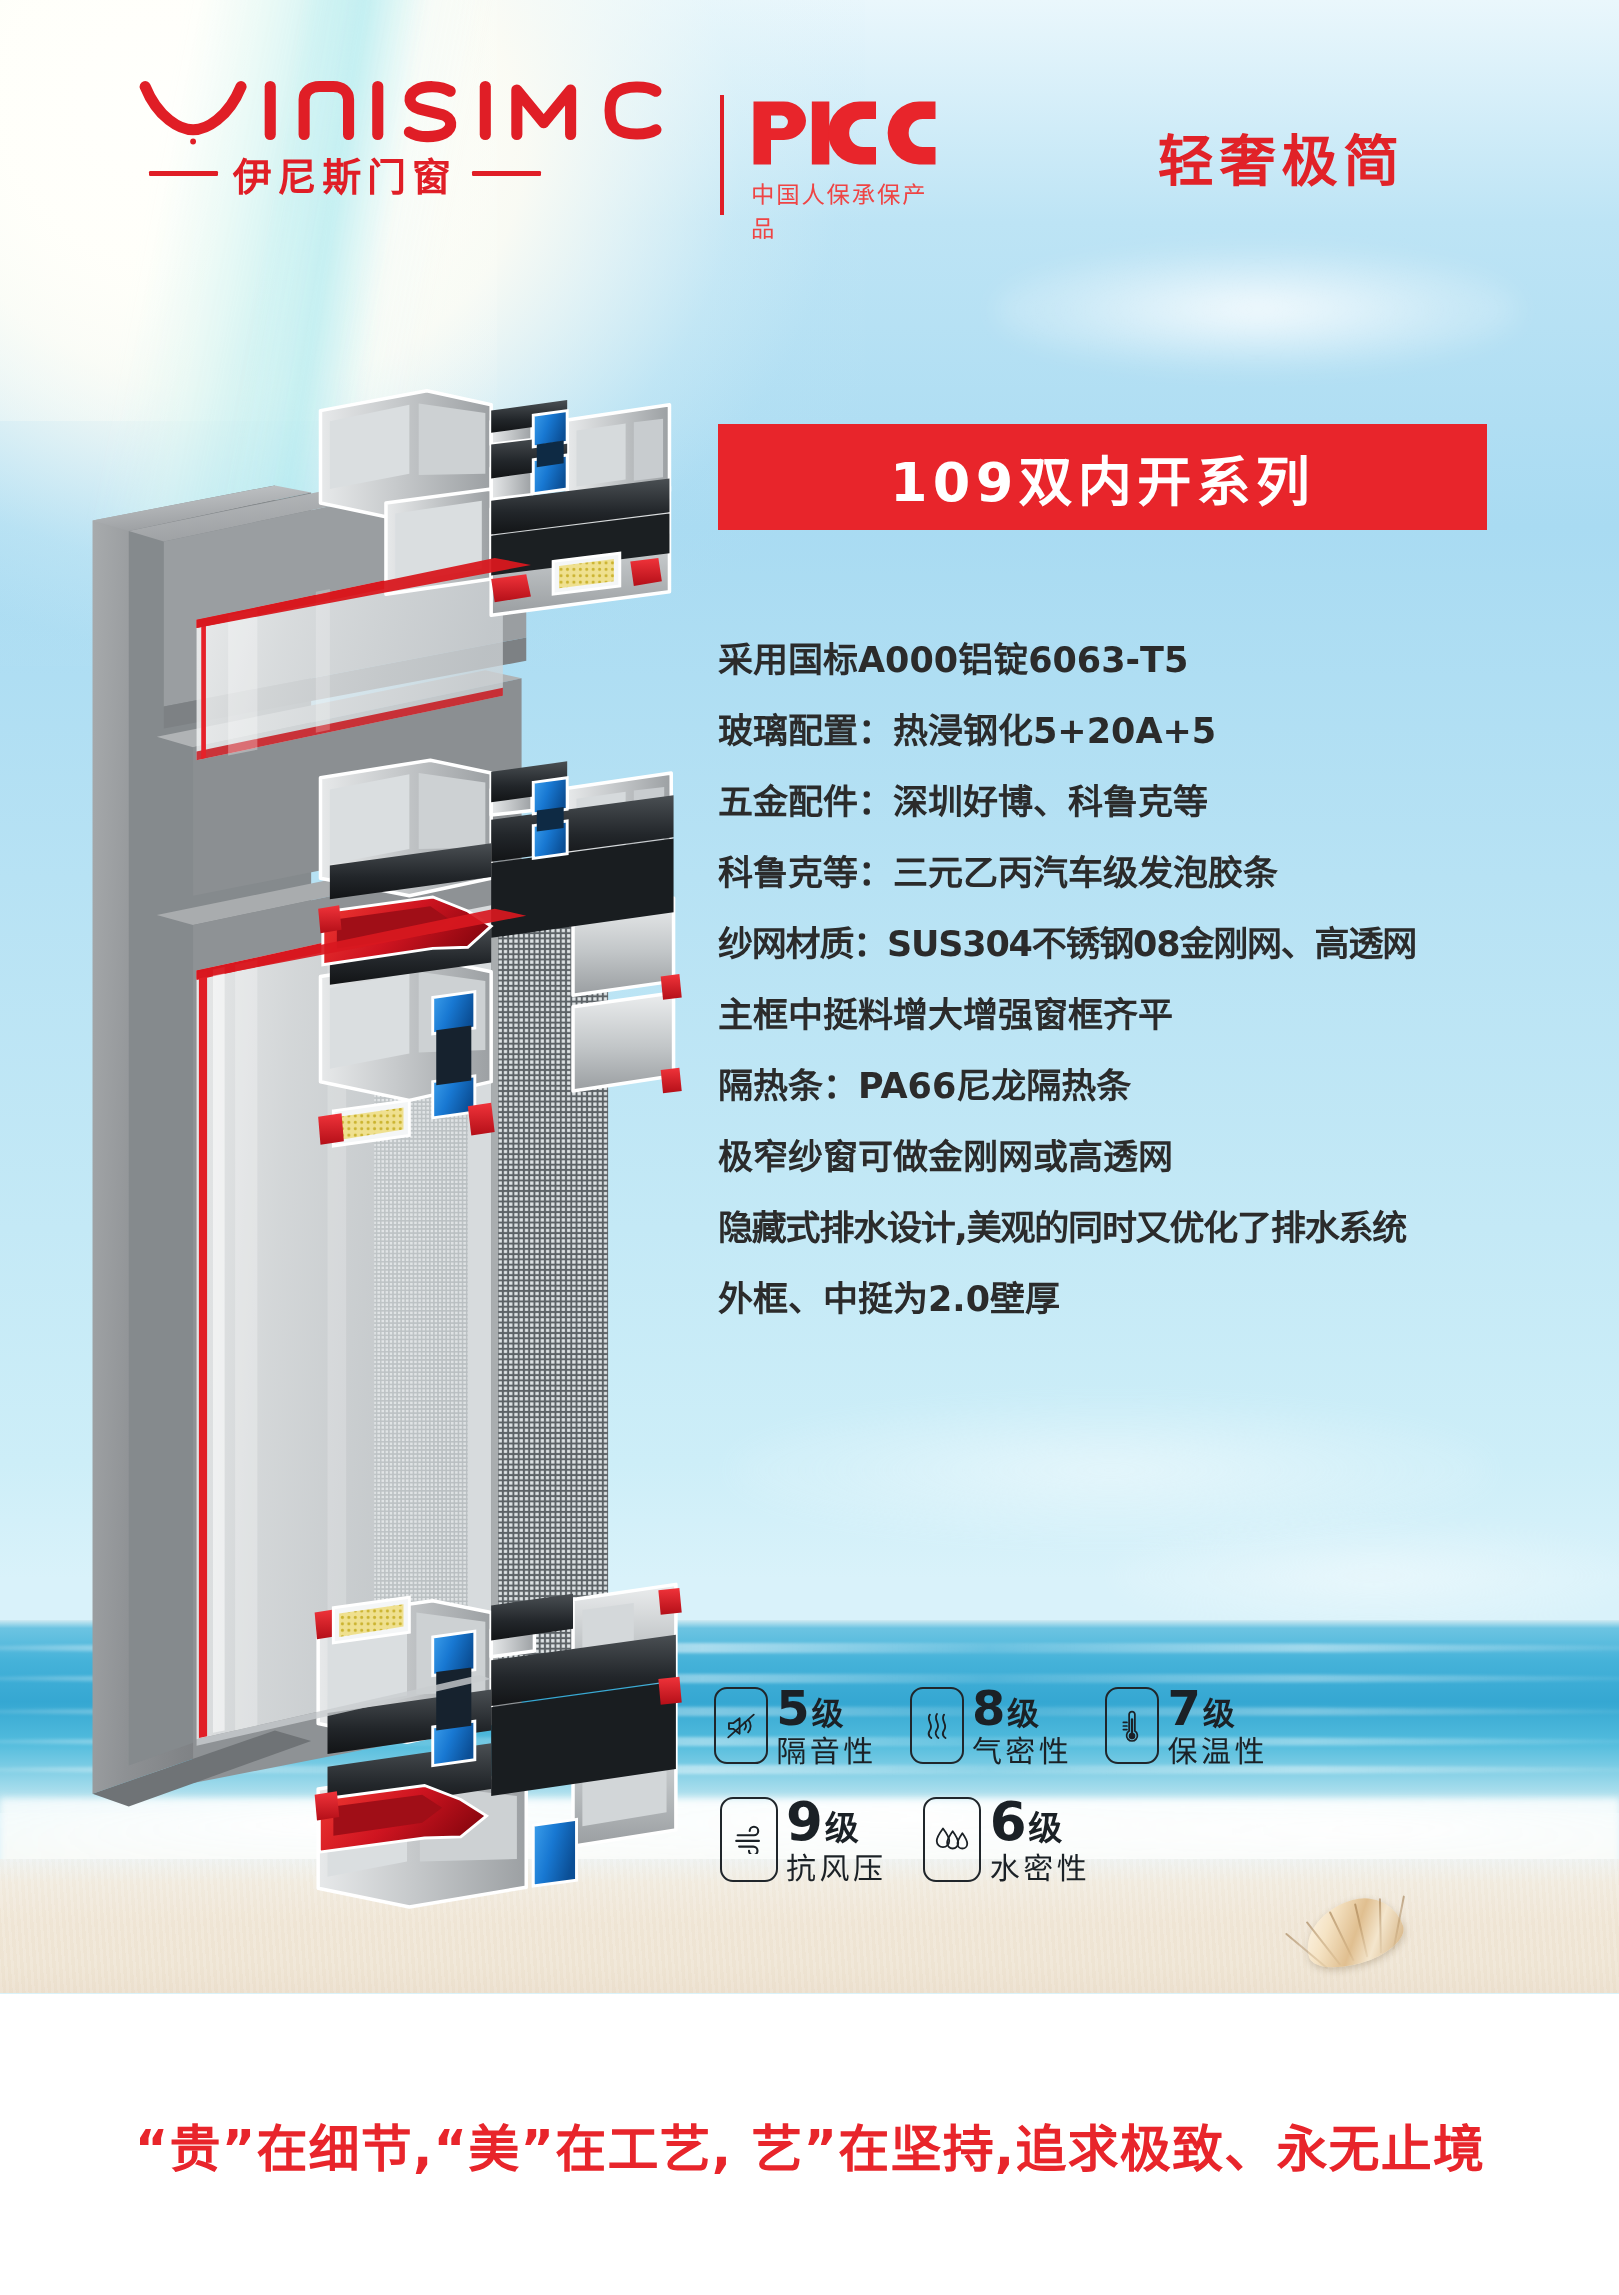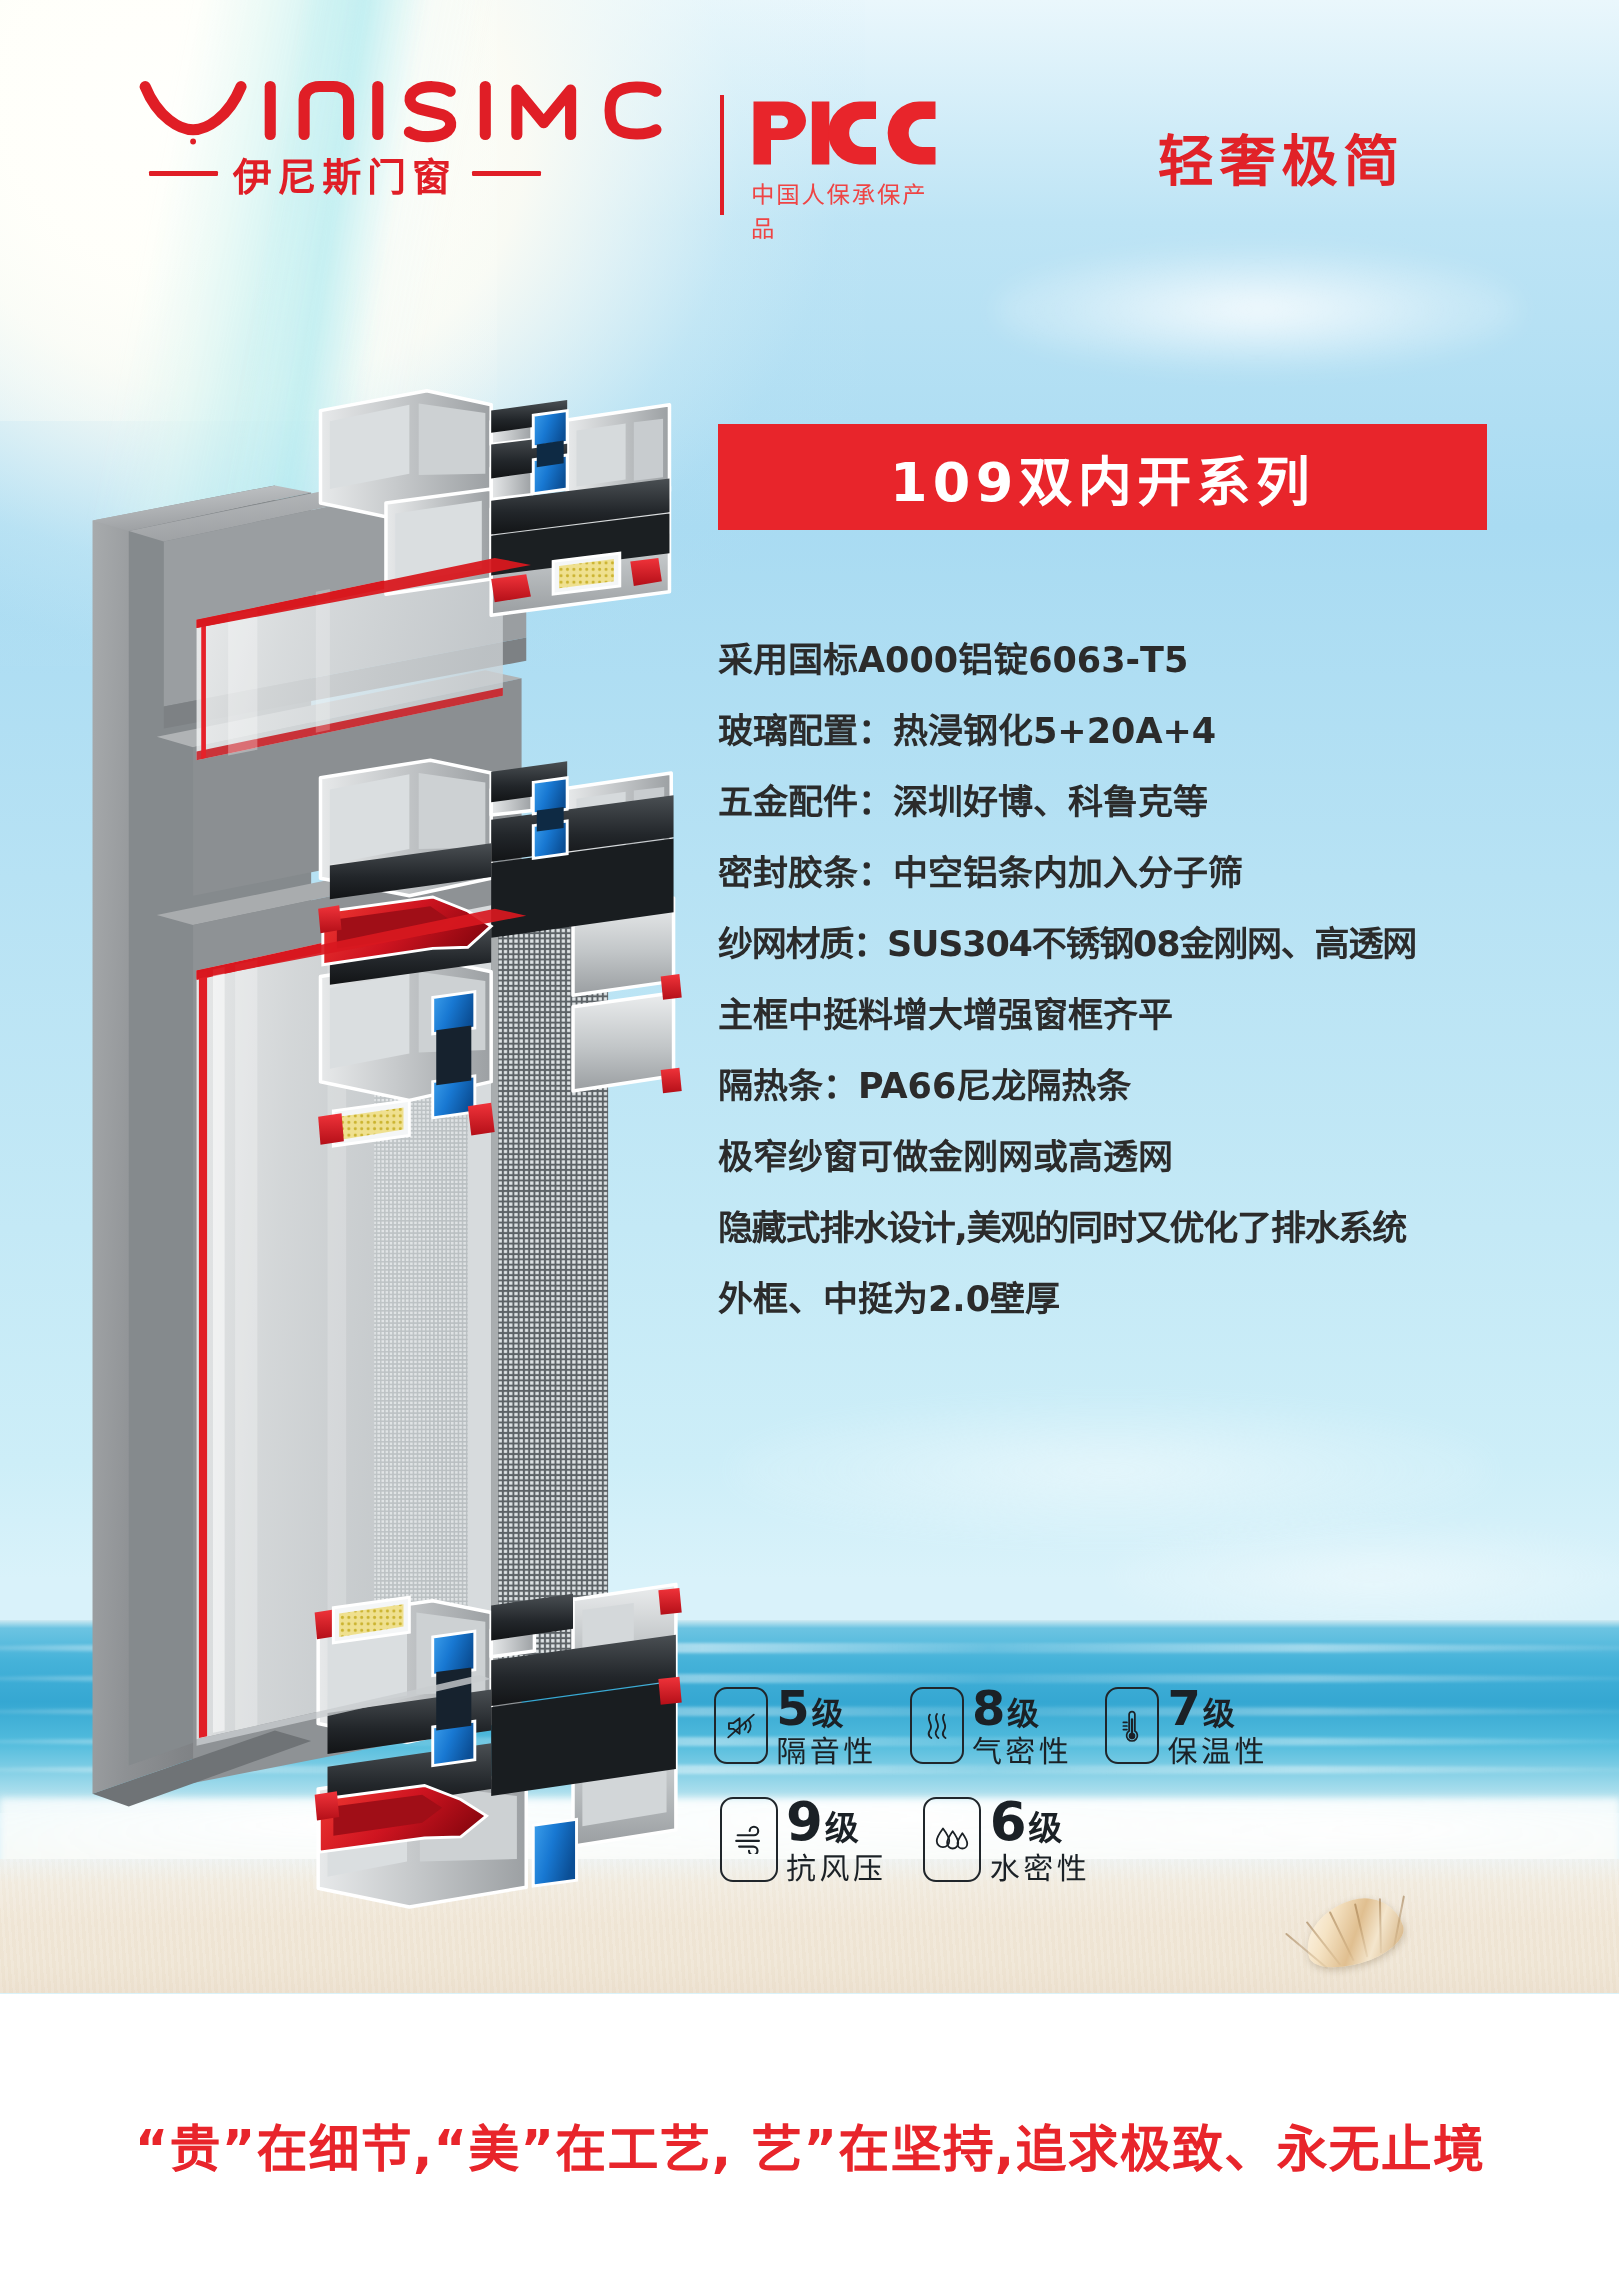--- a/index.html
+++ b/index.html
@@ -583,23 +583,23 @@
       <path d="M196 2315 L680 2205 L700 2212 L196 2326 Z" fill="#c9cdd0" opacity="0.8"></path>
     </svg>
   </div>
 
   <div class="title-banner">
     <span>109双内开系列</span>
   </div>
 
   <div class="features">
     <div class="feature-line">采用国标A000铝锭6063-T5</div>
-    <div class="feature-line">玻璃配置：热浸钢化5+20A+4</div>
+    <div class="feature-line">玻璃配置：热浸钢化5+20A+5</div>
     <div class="feature-line">五金配件：深圳好博、科鲁克等</div>
-    <div class="feature-line">密封胶条：中空铝条内加入分子筛</div>
+    <div class="feature-line">科鲁克等：三元乙丙汽车级发泡胶条</div>
     <div class="feature-line tight">纱网材质：SUS304不锈钢08金刚网、高透网</div>
     <div class="feature-line">主框中挺料增大增强窗框齐平</div>
     <div class="feature-line">隔热条：PA66尼龙隔热条</div>
     <div class="feature-line">极窄纱窗可做金刚网或高透网</div>
     <div class="feature-line tight">隐藏式排水设计,美观的同时又优化了排水系统</div>
     <div class="feature-line">外框、中挺为2.0壁厚</div>
   </div>
 
   <div class="badges">
 

